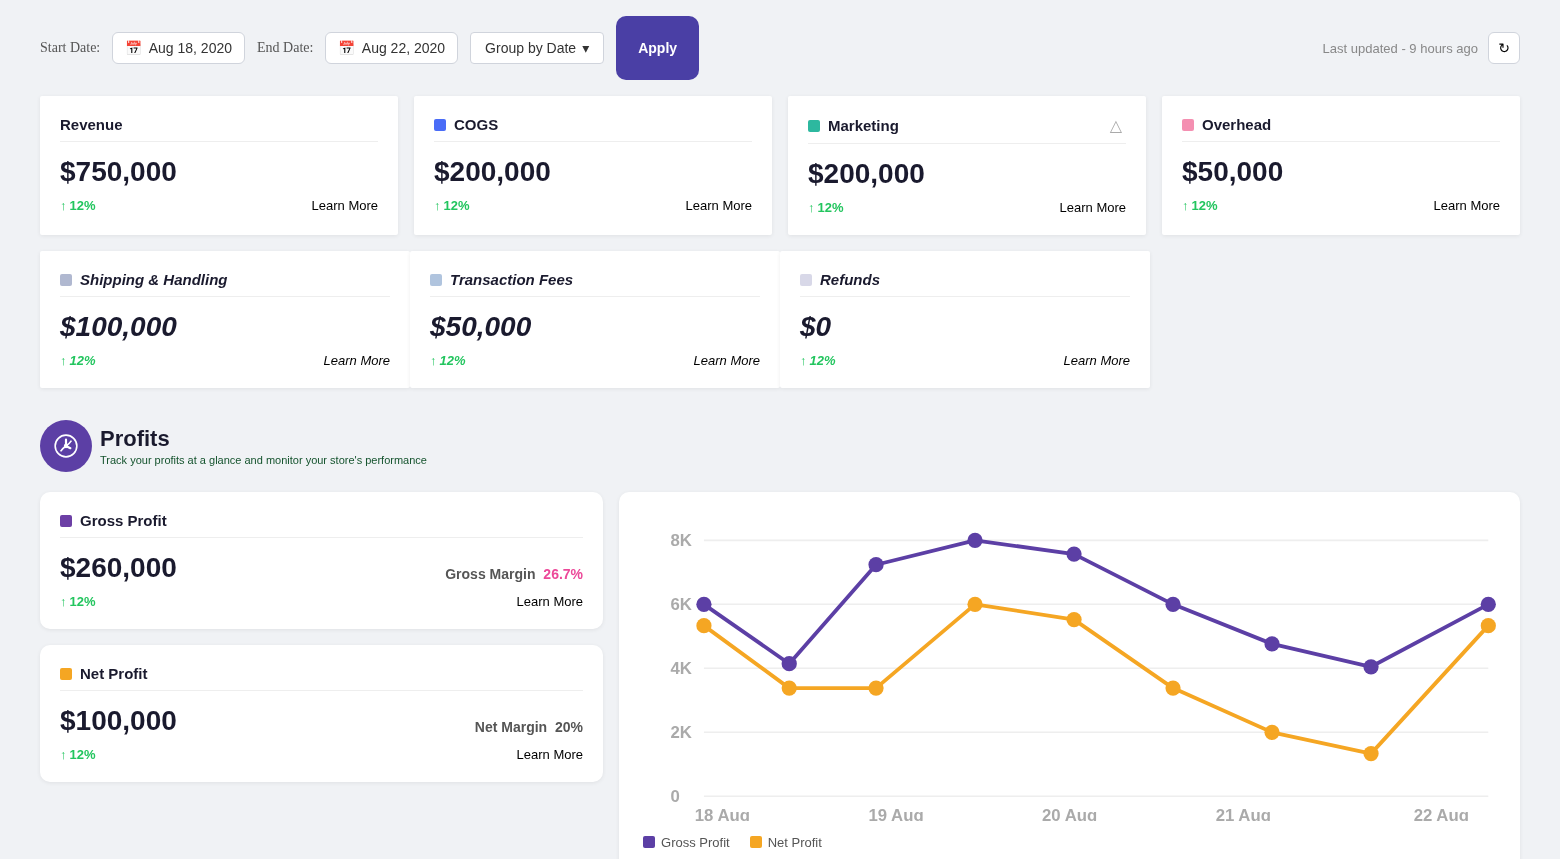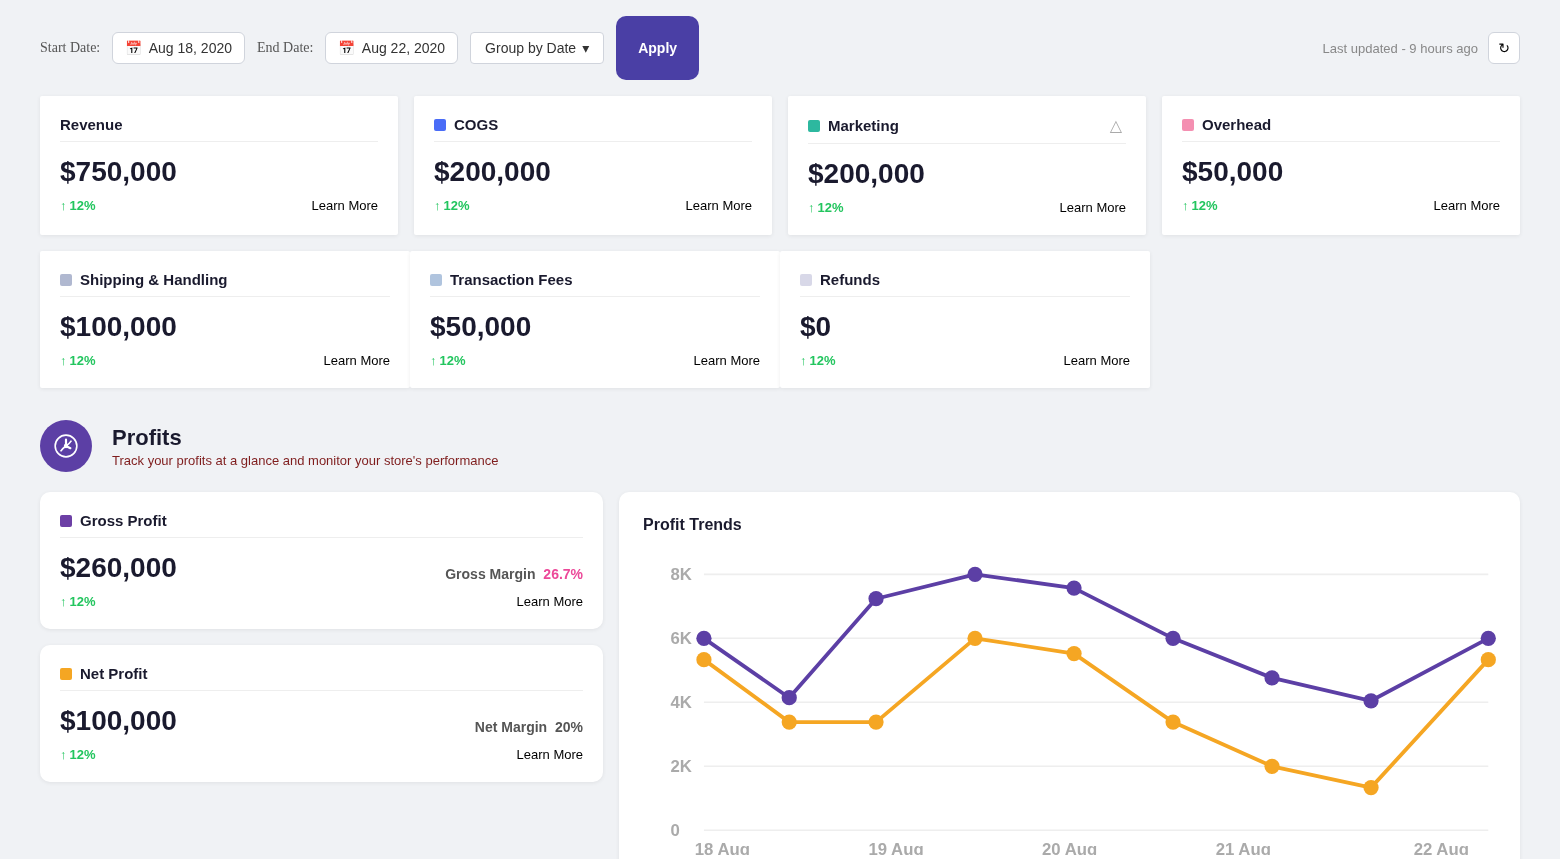--- a/index.html
+++ b/index.html
@@ -83,20 +83,21 @@
       display: grid;
       grid-template-columns: repeat(4, 1fr);
       gap: 16px;
       margin-bottom: 16px;
     }
     .cards-grid-bottom {
       display: grid;
       grid-template-columns: repeat(4, 1fr);
       gap: 0;
       margin-bottom: 32px;
+      font-style: italic;
     }
     .card {
       background: #fff;
       border-radius: 2px;
       padding: 20px;
       box-shadow: 0 1px 4px rgba(0,0,0,0.07);
     }
     .card-header {
       display: flex;
       align-items: center;
@@ -147,41 +148,41 @@
     }
     .warning-icon {
       margin-left: auto;
       margin-right: 4px;
       color: #aaa;
       font-size: 16px;
     }
     .profits-header {
       display: flex;
       align-items: center;
-      gap: 20px;
+      gap: 8px;
       margin-bottom: 20px;
     }
     .profits-icon {
       width: 52px;
       height: 52px;
       border-radius: 50%;
       background: #5c3fa5;
       display: flex;
       align-items: center;
       justify-content: center;
       font-size: 22px;
     }
     .profits-title {
       font-size: 22px;
       font-weight: 700;
       color: #1a1a2e;
     }
     .profits-subtitle {
-      font-size: 13px;
-      color: #7f1d1d;
+      font-size: 11px;
+      color: #14532d;
       margin-top: 2px;
     }
     .profits-grid {
       display: grid;
       grid-template-columns: 1fr 1.6fr;
       gap: 16px;
     }
     .profits-left {
       display: flex;
       flex-direction: column;
@@ -454,21 +455,20 @@
           <span class="trend-up">
             <span>↑</span>
             <span>12%</span>
           </span>
           <a class="learn-more">Learn More</a>
         </div>
       </div>
     </div>
 
     <div class="chart-card">
-      <div class="chart-title">Profit Trends</div>
       <div class="chart-area">
         <svg width="100%" viewBox="0 0 560 200">
 
           <text x="18" y="20" font-size="11" fill="#aaa">8K</text>
           <text x="18" y="62" font-size="11" fill="#aaa">6K</text>
           <text x="18" y="104" font-size="11" fill="#aaa">4K</text>
           <text x="18" y="146" font-size="11" fill="#aaa">2K</text>
           <text x="18" y="188" font-size="11" fill="#aaa">0</text>
 
           <line x1="40" y1="16" x2="555" y2="16" stroke="#eee" stroke-width="1"></line>

